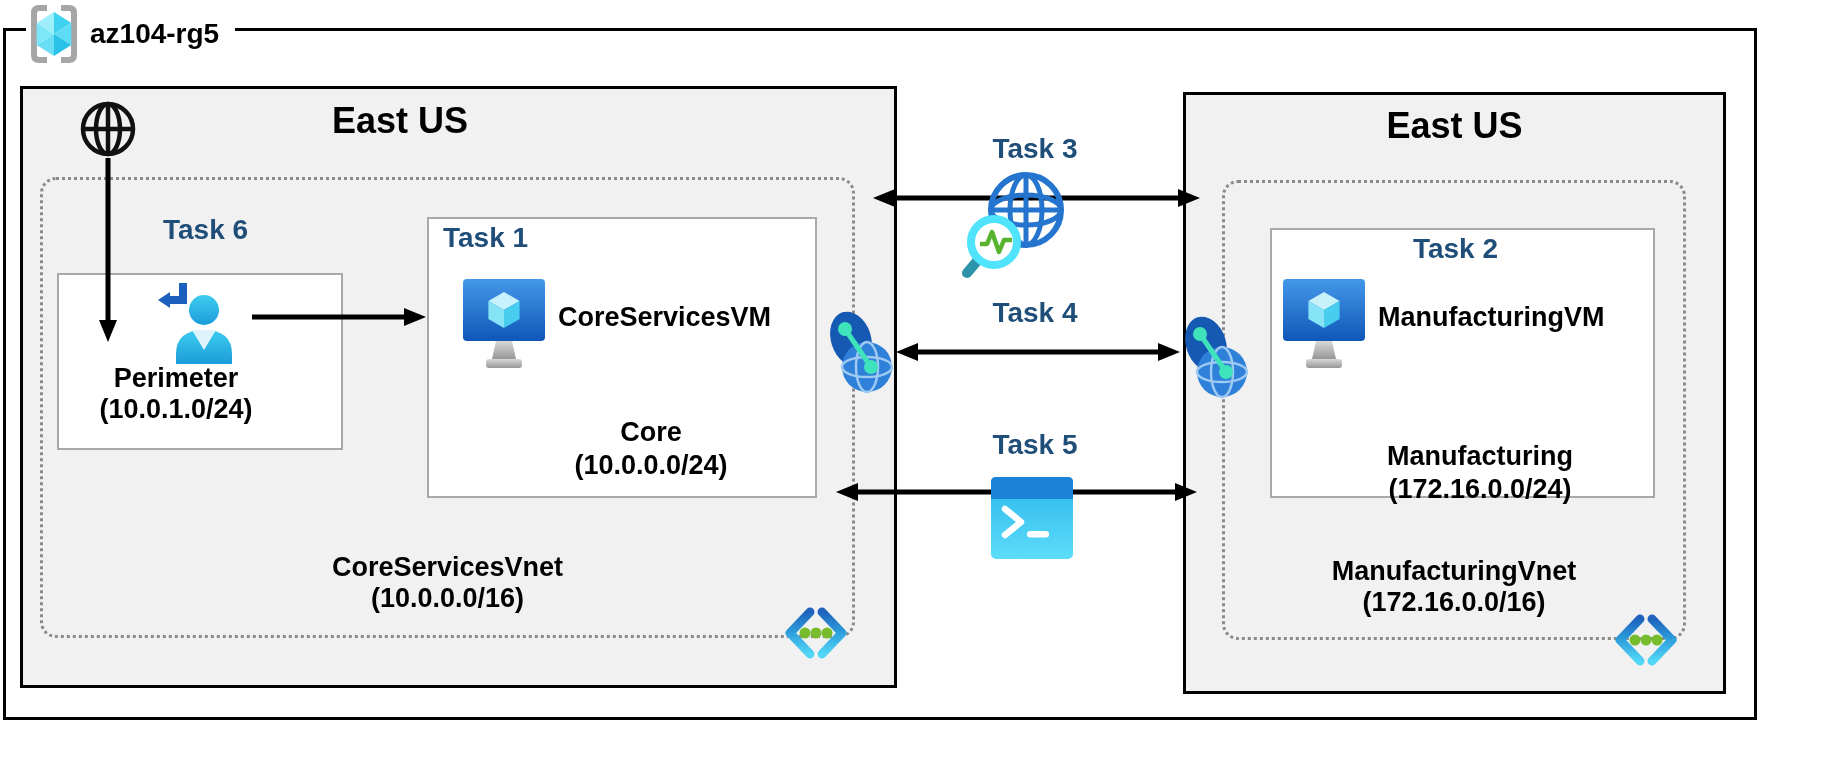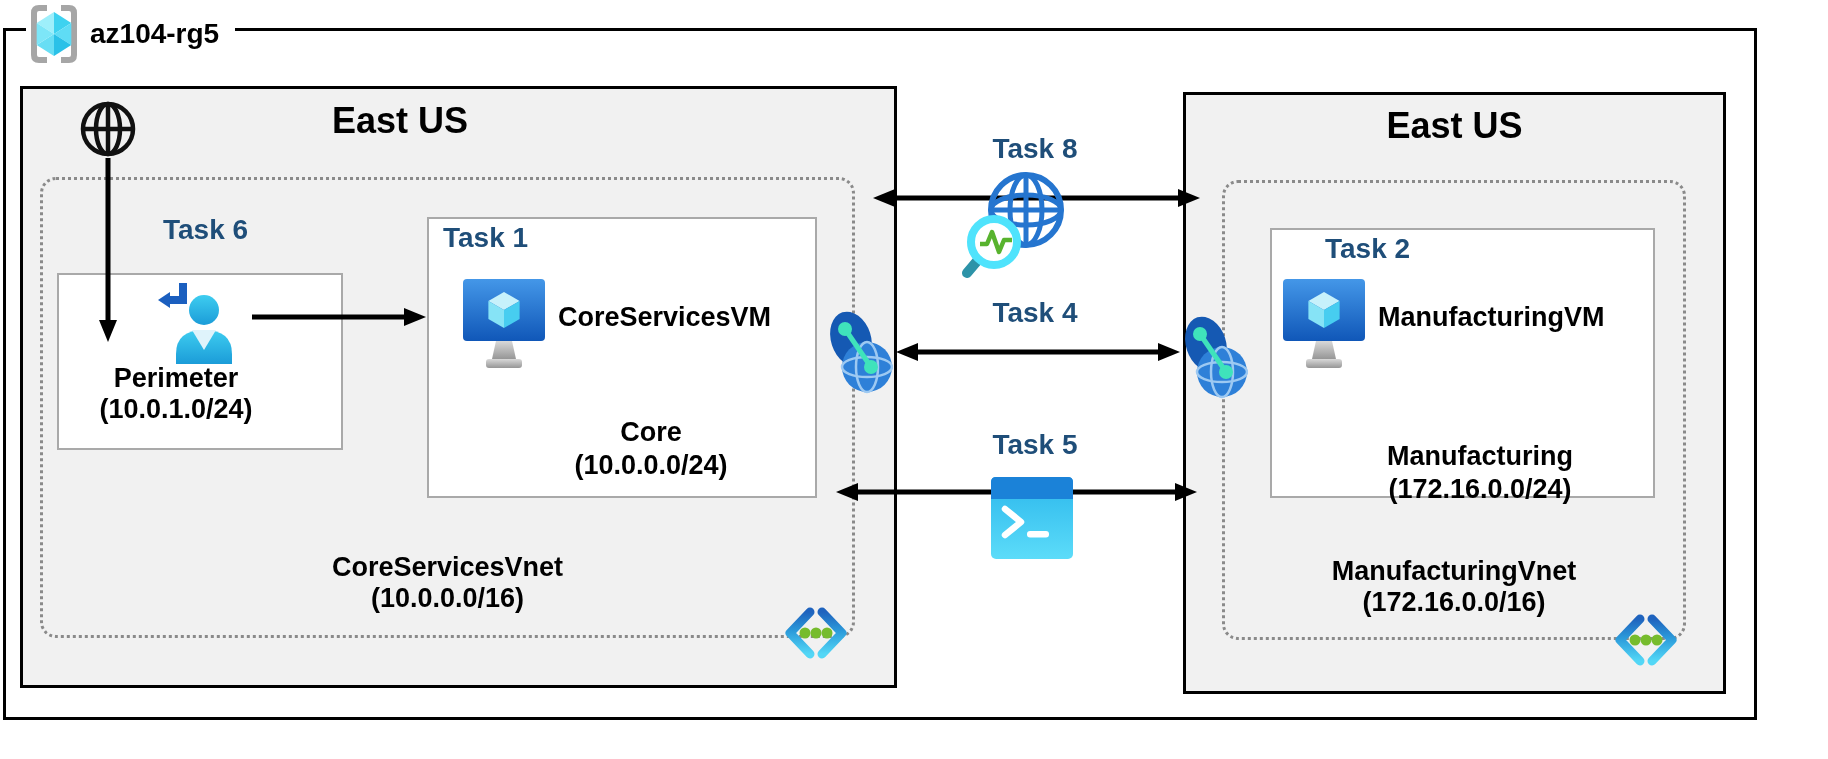--- a/index.html
+++ b/index.html
@@ -132,21 +132,21 @@
     <line x1="16" y1="22" x2="42" y2="60" stroke="#3fe3bb" stroke-width="5"></line>
     <circle cx="16" cy="22" r="7" fill="#3fe3bb"></circle>
       <circle cx="42" cy="60" r="7" fill="#3fe3bb"></circle>
   </svg>
 
   <div class="abs region" style="left:1183px;top:92px;width:543px;height:602px;"></div>
   <div class="abs region-title center" style="left:1183px;top:105px;width:543px;">East US</div>
   <div class="abs vnet-dashed" style="left:1222px;top:180px;width:464px;height:460px;"></div>
 
   <div class="abs white-box" style="left:1270px;top:228px;width:385px;height:270px;"></div>
-  <div class="abs task-label" style="left:1325px;top:233px;width:371px;text-align:left;">Task 2</div>
+  <div class="abs task-label" style="left:1270px;top:233px;width:371px;text-align:center;">Task 2</div>
   <svg class="abs icon" style="left:1282px;top:278px;" width="84" height="96" viewBox="0 0 84 96">
     <rect x="1" y="1" width="82" height="62" rx="4" fill="url(#gVm)"></rect>
     <polygon points="42,14 57.6,23 42,32 26.4,23" fill="#c7f1fb"></polygon>
     <polygon points="26.4,23 26.4,41 42,50 42,32" fill="#86e3f6"></polygon>
     <polygon points="57.6,23 57.6,41 42,50 42,32" fill="#47cdf0"></polygon>
     <polygon points="34,63 50,63 54,81 30,81" fill="url(#gStand)"></polygon>
     <rect x="24" y="81" width="36" height="9" rx="3" fill="url(#gStand)"></rect>
   </svg>
   <div class="abs txt name-label" style="left:1378px;top:302px;">ManufacturingVM</div>
   <div class="abs txt name-label center lh33" style="left:1270px;top:440px;width:420px;">
@@ -167,21 +167,21 @@
   <svg class="abs icon" style="left:1184px;top:312px;" width="64" height="90" viewBox="0 0 64 90">
     <ellipse cx="22" cy="32" rx="20" ry="28" fill="#1559b3" transform="rotate(-18 22 32)"></ellipse>
     <circle cx="38" cy="60" r="25" fill="#2e80d8"></circle>
     <ellipse cx="38" cy="60" rx="11" ry="25" stroke="#9dc9f2" stroke-width="2.5" fill="none"></ellipse>
     <ellipse cx="38" cy="60" rx="25" ry="10" stroke="#9dc9f2" stroke-width="2.5" fill="none"></ellipse>
     <line x1="16" y1="22" x2="42" y2="60" stroke="#3fe3bb" stroke-width="5"></line>
     <circle cx="16" cy="22" r="7" fill="#3fe3bb"></circle>
       <circle cx="42" cy="60" r="7" fill="#3fe3bb"></circle>
   </svg>
 
-  <div class="abs task-label center" style="left:940px;top:133px;width:190px;">Task 8</div>
+  <div class="abs task-label center" style="left:940px;top:133px;width:190px;">Task 3</div>
   <div class="abs task-label center" style="left:940px;top:297px;width:190px;">Task 4</div>
   <div class="abs task-label center" style="left:940px;top:429px;width:190px;">Task 5</div>
 
   <svg class="abs arrows" style="left:0;top:0;" width="1828" height="759" viewBox="0 0 1828 759">
     <g stroke="#000" stroke-width="5" fill="#000">
       <line x1="108" y1="158" x2="108" y2="324"></line>
       <polygon points="108,342 99,320 117,320" stroke="none"></polygon>
       <line x1="252" y1="317" x2="406" y2="317"></line>
       <polygon points="426,317 404,308 404,326" stroke="none"></polygon>
       <line x1="893" y1="198" x2="1180" y2="198"></line>

